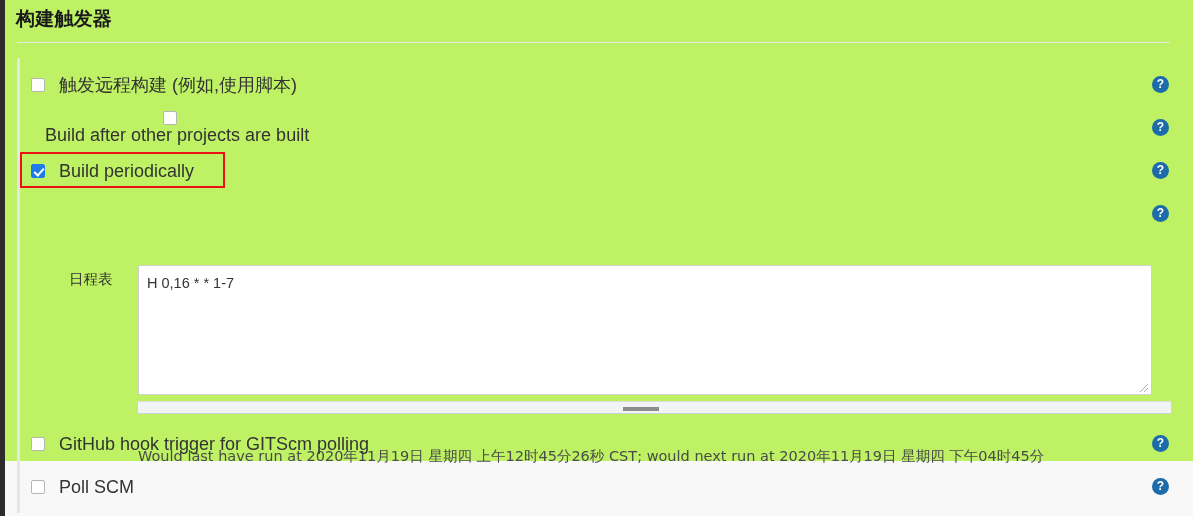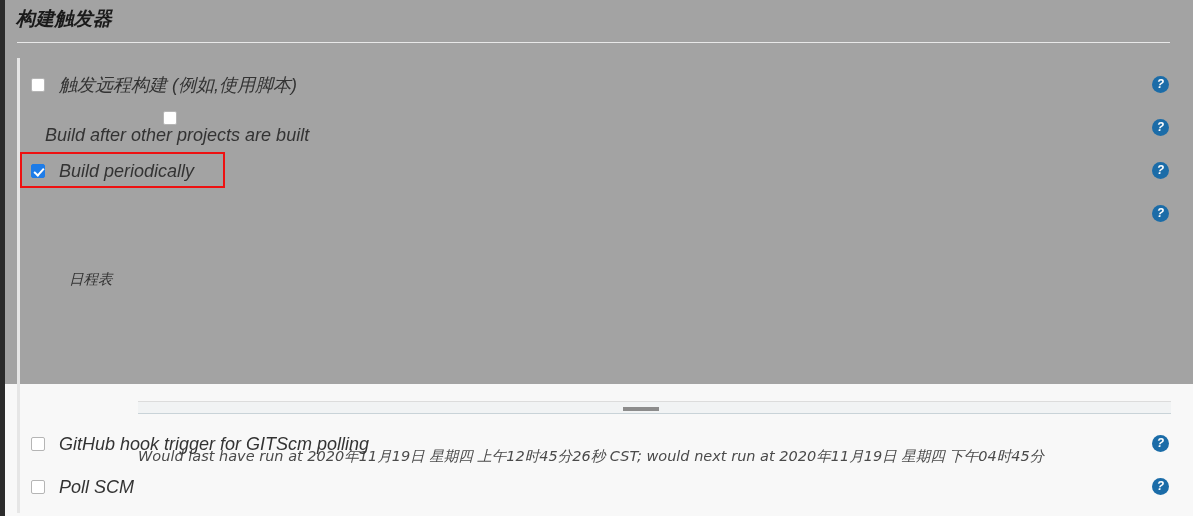--- a/index.html
+++ b/index.html
@@ -7,23 +7,22 @@
     margin: 0; padding: 0;
     width: 1193px; height: 516px;
     background: #f8f8f8;
     font-family: "Liberation Sans", "DejaVu Sans", sans-serif;
     overflow: hidden;
   }
 
   #page {
     position: relative;
     width: 1193px;
-    height: 384px;
-    background: #a3a3a3;
-    font-style: italic;
+    height: 461px;
+    background: #bef264;
   }
 
   
   .edge-strip {
     position: absolute;
     left: 0; top: 0;
     width: 5px; height: 516px;
     background: #2b2b2b;
   }
 
@@ -217,20 +216,27 @@
     <div class="trigger-row" style="top:96px;">
       <span class="cb checked"></span>
       <span class="cb-label">Build periodically</span>
     </div>
     <div class="help-icon" style="top:104px;">?</div>
 
     <div class="annot-box" style="left:3px; top:94px; width:205px; height:36px;"></div>
 
     <div class="schedule-label">日程表</div>
 
+    <div class="schedule-area">
+      <div class="schedule-text">H 0,16 * * 1-7</div>
+      <svg class="resize-grip" viewBox="0 0 13 13">
+        <line x1="12" y1="4" x2="4" y2="12" stroke="#b0b0b0" stroke-width="1"></line>
+        <line x1="12" y1="8" x2="8" y2="12" stroke="#b0b0b0" stroke-width="1"></line>
+      </svg>
+    </div>
     <div class="help-icon" style="top:147px;">?</div>
 
     <div class="hscroll">
       <div class="hscroll-thumb"></div>
     </div>
 
     <div class="status-block">
       <span class="ln">Would last have run at 2020年11月19日 星期四 上午12时45分26秒 CST; would next run at 2020年11月19日 星期四 下午04时45分</span>
     </div>
 

